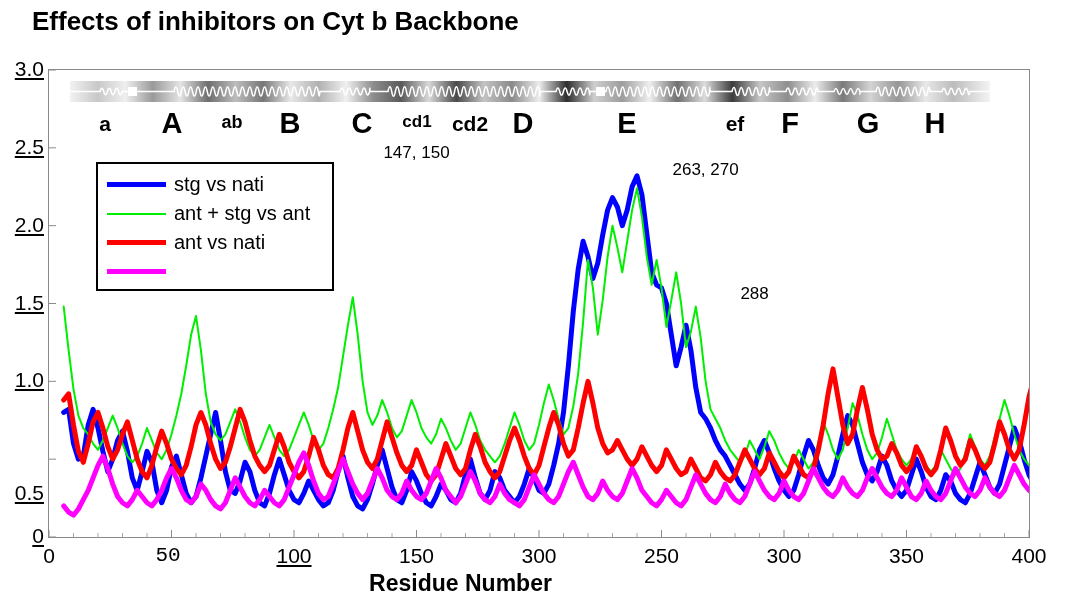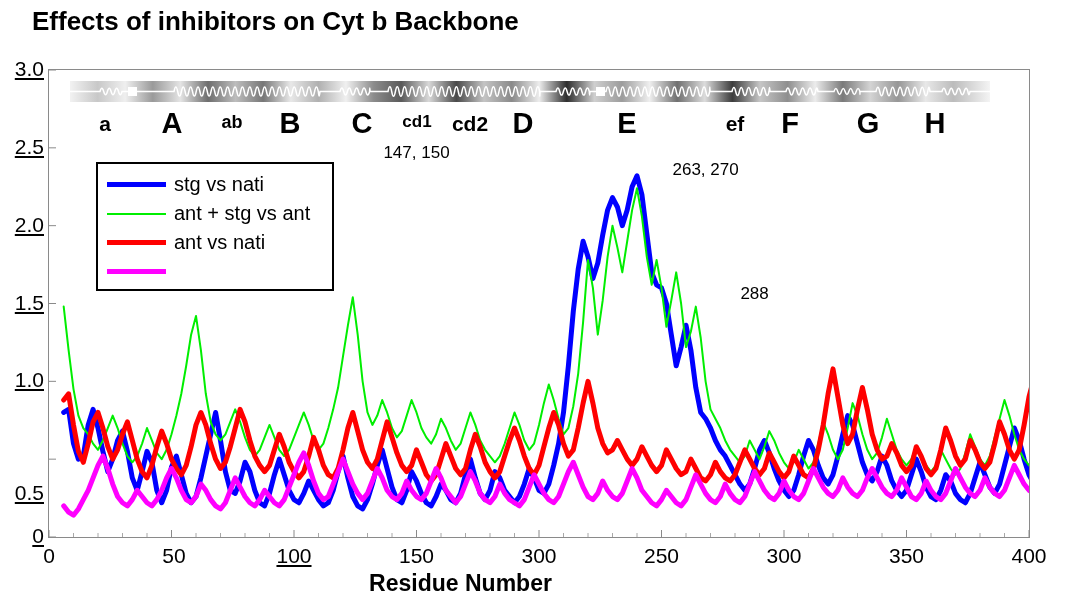--- a/index.html
+++ b/index.html
@@ -148,21 +148,21 @@
       <div class="ytick-label" style="left: 0px; top: 524px;">0</div>
       <div class="ytick-label" style="left: 0px; top: 446.167px; margin-top: 35px;">0.5</div>
       <div class="ytick-label" style="left: 0px; top: 368.333px;">1.0</div>
       <div class="ytick-label" style="left: 0px; top: 290.5px;">1.5</div>
       <div class="ytick-label" style="left: 0px; top: 212.667px;">2.0</div>
       <div class="ytick-label" style="left: 0px; top: 134.833px;">2.5</div>
       <div class="ytick-label" style="left: 0px; top: 57px;">3.0</div>
     </div>
   <div id="xtick-labels">
       <div class="xtick-label" style="left: 19px; top: 544px;">0</div>
-      <div class="xtick-label" style="left: 144px; top: 544px;">50</div>
+      <div class="xtick-label" style="left: 138px; top: 544px; font-family: Liberation Mono, monospace;">50</div>
       <div class="xtick-label" style="left: 264px; top: 544px; text-decoration: underline;">100</div>
       <div class="xtick-label" style="left: 386.5px; top: 544px;">150</div>
       <div class="xtick-label" style="left: 509px; top: 544px;">300</div>
       <div class="xtick-label" style="left: 631.5px; top: 544px;">250</div>
       <div class="xtick-label" style="left: 754px; top: 544px;">300</div>
       <div class="xtick-label" style="left: 876.5px; top: 544px;">350</div>
       <div class="xtick-label" style="left: 999px; top: 544px;">400</div>
     </div>
   <div id="helix-labels">
       <div class="helix-label" style="left: 105px; font-size: 21px; top: 113px;">a</div>

